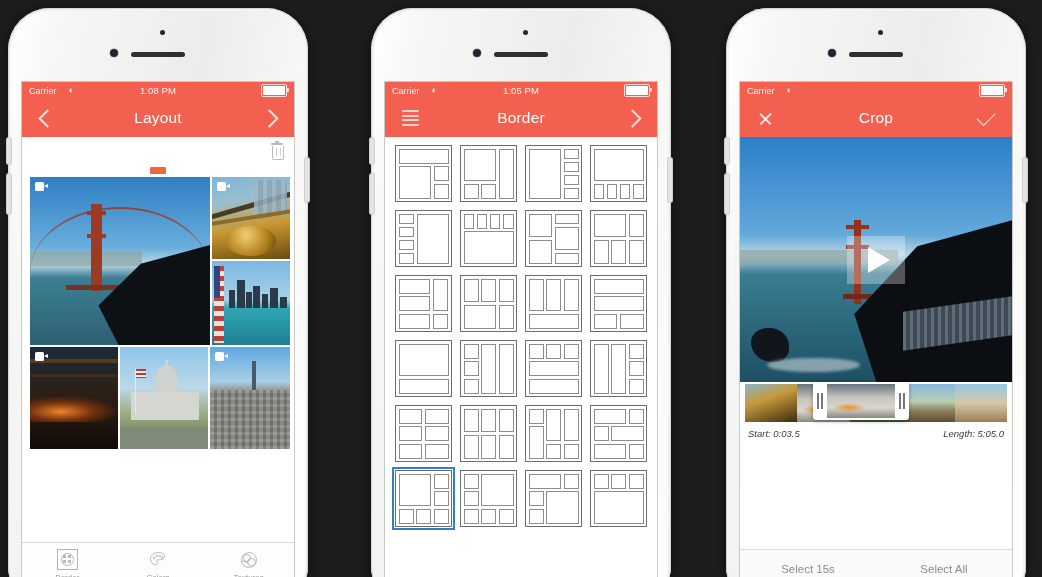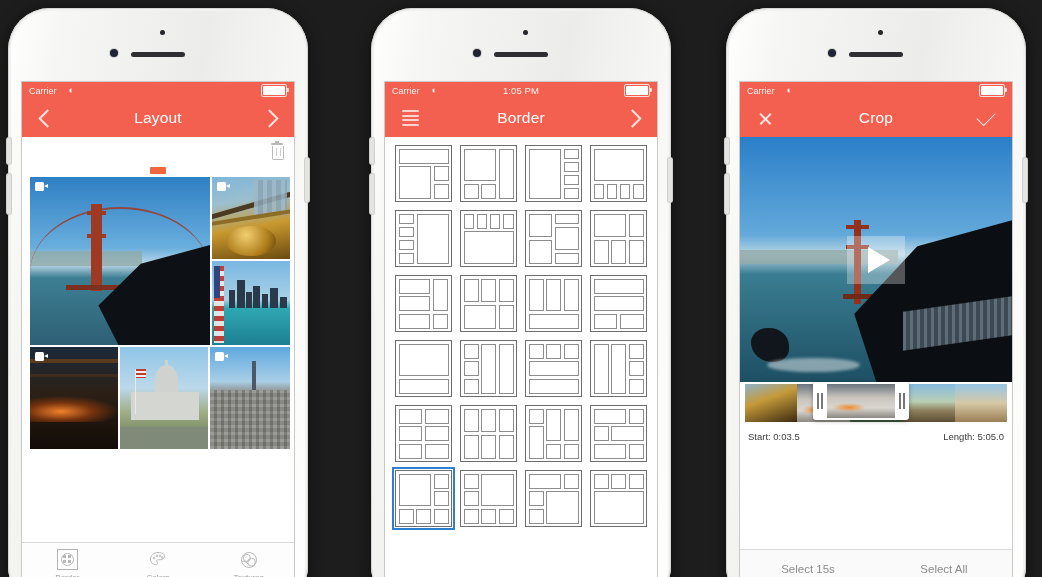--- a/index.html
+++ b/index.html
@@ -182,22 +182,22 @@
   .f3{background:linear-gradient(180deg,#6fb4e3 0%,#9ec9e0 40%,#5f7f56 62%,#3d5438 100%);}
   .f4{background:linear-gradient(180deg,#86bbdf 0%,#b9cfb4 46%,#8e7f5e 70%,#5c4e33 100%);}
   .f5{background:linear-gradient(180deg,#96c6e6 0%,#d6c9a6 50%,#9a7f55 100%);}
   .trimsel{position:absolute;left:73px;top:0;width:96px;height:38px;background:#fff;
      border-radius:3px;box-shadow:0 1px 4px rgba(0,0,0,.35);z-index:4;cursor:pointer;}
   .trimsel .inner{position:absolute;left:14px;right:14px;top:2px;bottom:2px;overflow:hidden;}
   .grip{position:absolute;top:0;width:14px;height:38px;display:flex;align-items:center;justify-content:center;gap:2px;}
   .grip.l{left:0;} .grip.r{right:0;}
   .grip i{display:block;width:1.6px;height:16px;background:#777;}
 
-  .timerow{height:18px;display:flex;justify-content:space-between;align-items:flex-end;padding:0 8px;
-           font-size:9.5px;color:#3b3b3b;}
+  .timerow{height:18px;display:flex;justify-content:space-between;align-items:center;padding:0 8px;
+           font-size:9.5px;color:#3b3b3b;font-style:italic;}
   .spacer{flex:1;background:#fff;}
   .btmbar{height:38px;border-top:1px solid #dcdcdc;display:flex;background:#fafafa;}
   .btmbar div{flex:1;display:flex;align-items:center;justify-content:center;font-size:11.5px;color:#8c8c8c;cursor:pointer;}
 </style>
 </head>
 <body>
 
 <div class="stage">
 
   <div class="phone p1">
@@ -207,20 +207,21 @@
     <div class="sensor"></div>
     <div class="cam"></div>
     <div class="speaker"></div>
 
     <div class="screen">
       <div class="statusbar" style="background:#f4604f;">
         <div class="sb-left">
           <span>Carrier</span>
           <span class="wifi">◐</span>
         </div>
+        <div class="sb-time">1:08 PM</div>
         <div class="sb-right">
           <div class="batt">
               <i style="width:100%"></i>
             </div>
         </div>
       </div>
 
       <div class="navbar" style="background:#f4604f;">
         <div class="nav-btn">
           <span class="chev left"></span>

